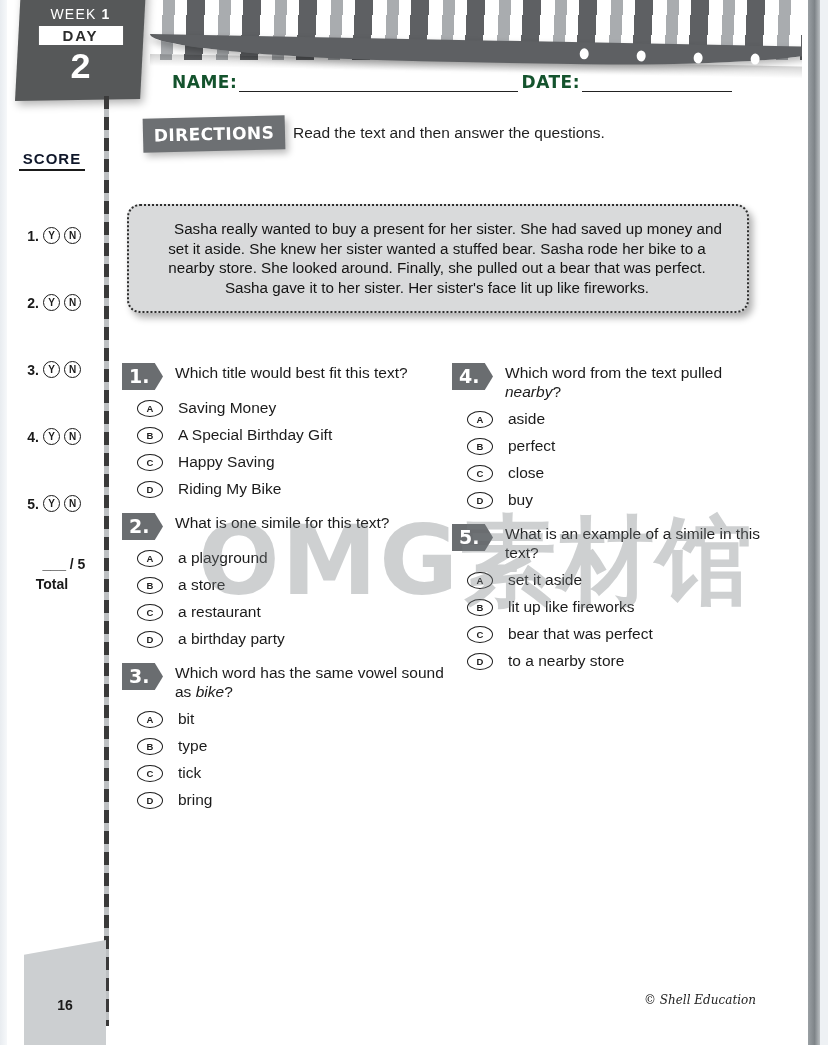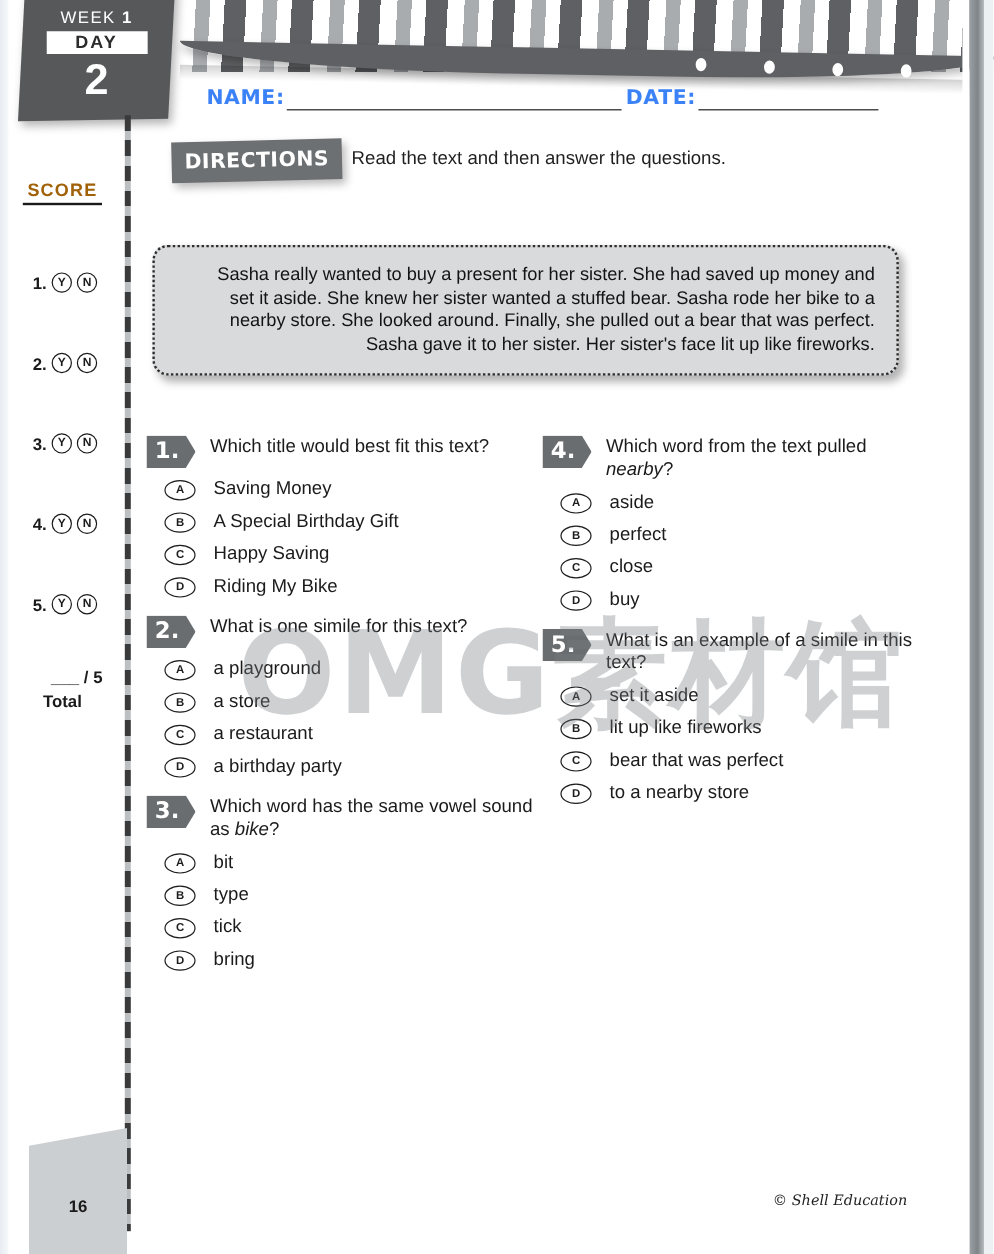--- a/index.html
+++ b/index.html
@@ -104,21 +104,21 @@
       #bdc0c2 13px, #bdc0c2 21px
     );
   }
 
   
   .score-col {
     position: absolute; left: 0; top: 150px; width: 104px;
     text-align: center;
   }
   .score-title {
-    font-weight: bold; font-size: 15px; letter-spacing: 1px; color: #a16207;
+    font-weight: bold; font-size: 15px; letter-spacing: 1px; color: #0f172a;
     border-bottom: 2px solid #1a1a1a; display: inline-block; padding: 0 4px 2px;
   }
   .score-row {
     display: flex; align-items: center; justify-content: center;
     font-weight: bold; font-size: 14px; color: #1a1a1a; gap: 2px;
   }
   .score-row .num { width: 16px; text-align: right; }
   .yn {
     display: inline-flex; align-items: center; justify-content: center;
     width: 17px; height: 17px; border: 1.6px solid #1a1a1a; border-radius: 50%;
@@ -128,21 +128,21 @@
   .total-line { letter-spacing: 0px; padding-left: 24px; }
   .total-word { margin-top: 4px; }
 
   
   .namerow {
     position: absolute; left: 172px; top: 72px; width: 560px;
     display: flex; align-items: flex-end;
   }
   .blanklabel {
     font-family: "DejaVu Sans", sans-serif;
-    font-weight: bold; font-size: 17px; letter-spacing: 0.5px; color: #3b82f6;
+    font-weight: bold; font-size: 17px; letter-spacing: 0.5px; color: #14532d;
     white-space: nowrap;
   }
   .blankline { border-bottom: 1.5px solid #222; height: 16px; }
   .name-line { flex: 1 1 auto; margin: 0 4px 0 2px; }
   .date-line { width: 150px; margin-left: 2px; }
 
   
   .dir-banner {
     position: absolute; left: 143px; top: 117px; width: 142px; height: 34px;
     background: #6d7073; transform: rotate(-1.4deg);
@@ -160,21 +160,21 @@
 
   
   .passage {
     position: absolute; left: 127px; top: 204px; width: 622px;
     background: #d9dadb; border: 2.5px dotted #2e2e2e; border-radius: 13px;
     padding: 13px 18px 14px 16px;
     box-shadow: 4px 5px 7px rgba(0,0,0,0.30);
   }
   .passage p {
     font-size: 15.2px; line-height: 19.5px; color: #131313; text-indent: 22px;
-    text-align: right;
+    text-align: center;
   }
 
   
   .qcol { position: absolute; width: 330px; }
   .qcol.left { left: 122px; }
   .qcol.right { left: 452px; }
 
   .qblock { position: relative; margin-bottom: 10px; }
   .qhead { display: flex; align-items: flex-start; }
   .qbadge {

